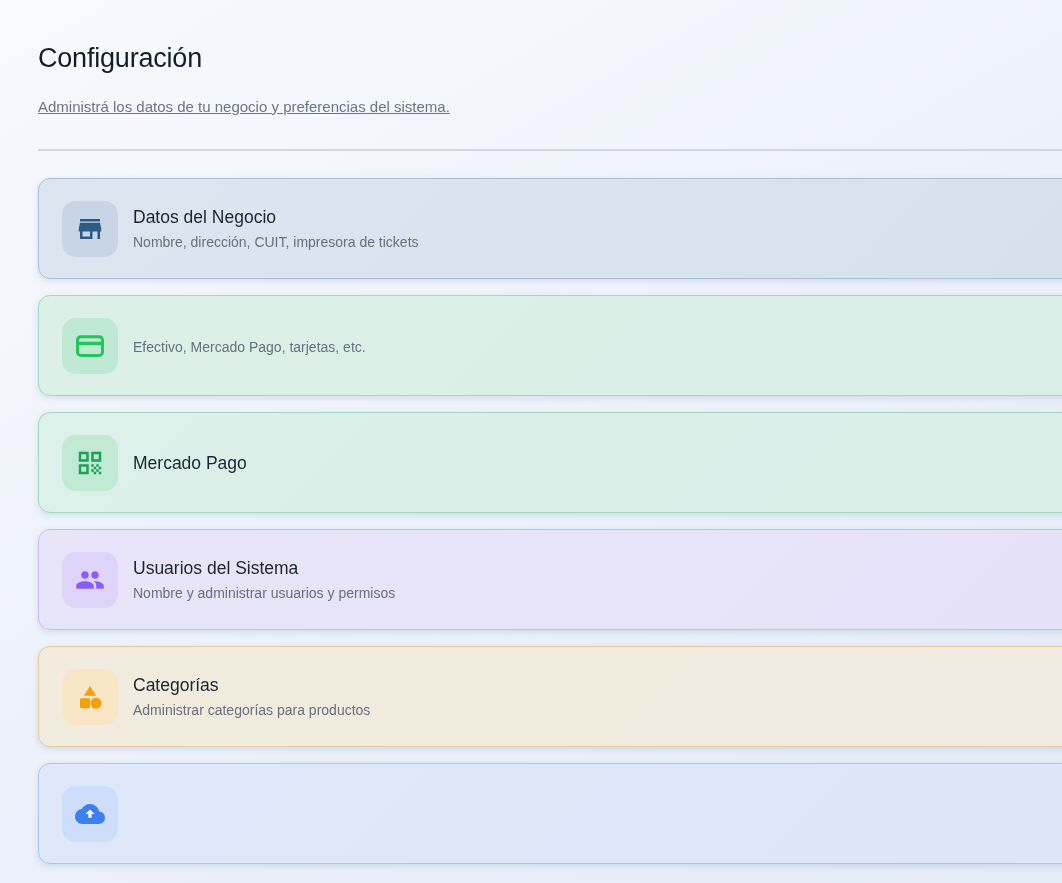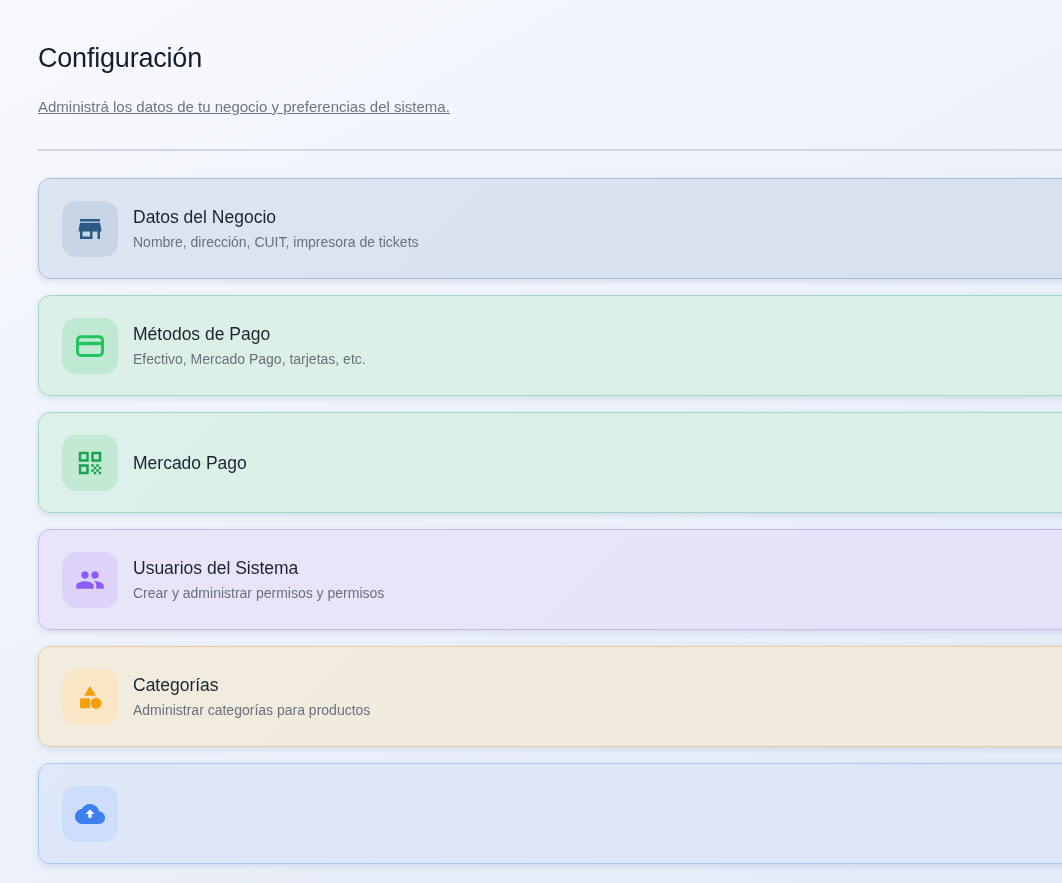--- a/index.html
+++ b/index.html
@@ -137,21 +137,20 @@
     </div>
   </div>
 
   <div class="card" style="--card-bg: #ddf0e7; --card-bg2: #d9efe8; --card-border: #9fdabc; --icon-bg: #bfe9d2;">
     <div class="icon-box">
       <svg style="color: rgb(34, 197, 94);">
             <use href="#sym-credit-card-icon"></use>
           </svg>
     </div>
     <div class="card-text">
-      <div class="card-title">Métodos de Pago</div>
       <div class="card-subtitle">Efectivo, Mercado Pago, tarjetas, etc.</div>
     </div>
   </div>
 
   <div class="card" style="--card-bg: #ddf0ea; --card-bg2: #d8eee7; --card-border: #9fdabc; --icon-bg: #c2e9d4;">
     <div class="icon-box">
       <svg style="color: rgb(26, 163, 83);">
             <use href="#sym-qr-code-icon"></use>
           </svg>
     </div>
@@ -161,21 +160,21 @@
   </div>
 
   <div class="card" style="--card-bg: #e9e5f9; --card-bg2: #e5e1f8; --card-border: #c6baf0; --icon-bg: #ded4fa;">
     <div class="icon-box">
       <svg style="color: rgb(139, 92, 246);">
             <use href="#sym-users-icon"></use>
           </svg>
     </div>
     <div class="card-text">
       <div class="card-title">Usuarios del Sistema</div>
-      <div class="card-subtitle">Crear y administrar permisos y permisos</div>
+      <div class="card-subtitle">Nombre y administrar usuarios y permisos</div>
     </div>
   </div>
 
   <div class="card" style="--card-bg: #f2ecdf; --card-bg2: #f0eade; --card-border: #eac99c; --icon-bg: #f9e6c6;">
     <div class="icon-box">
       <svg style="color: rgb(245, 160, 11);">
             <use href="#sym-shapes-icon"></use>
           </svg>
     </div>
     <div class="card-text">

